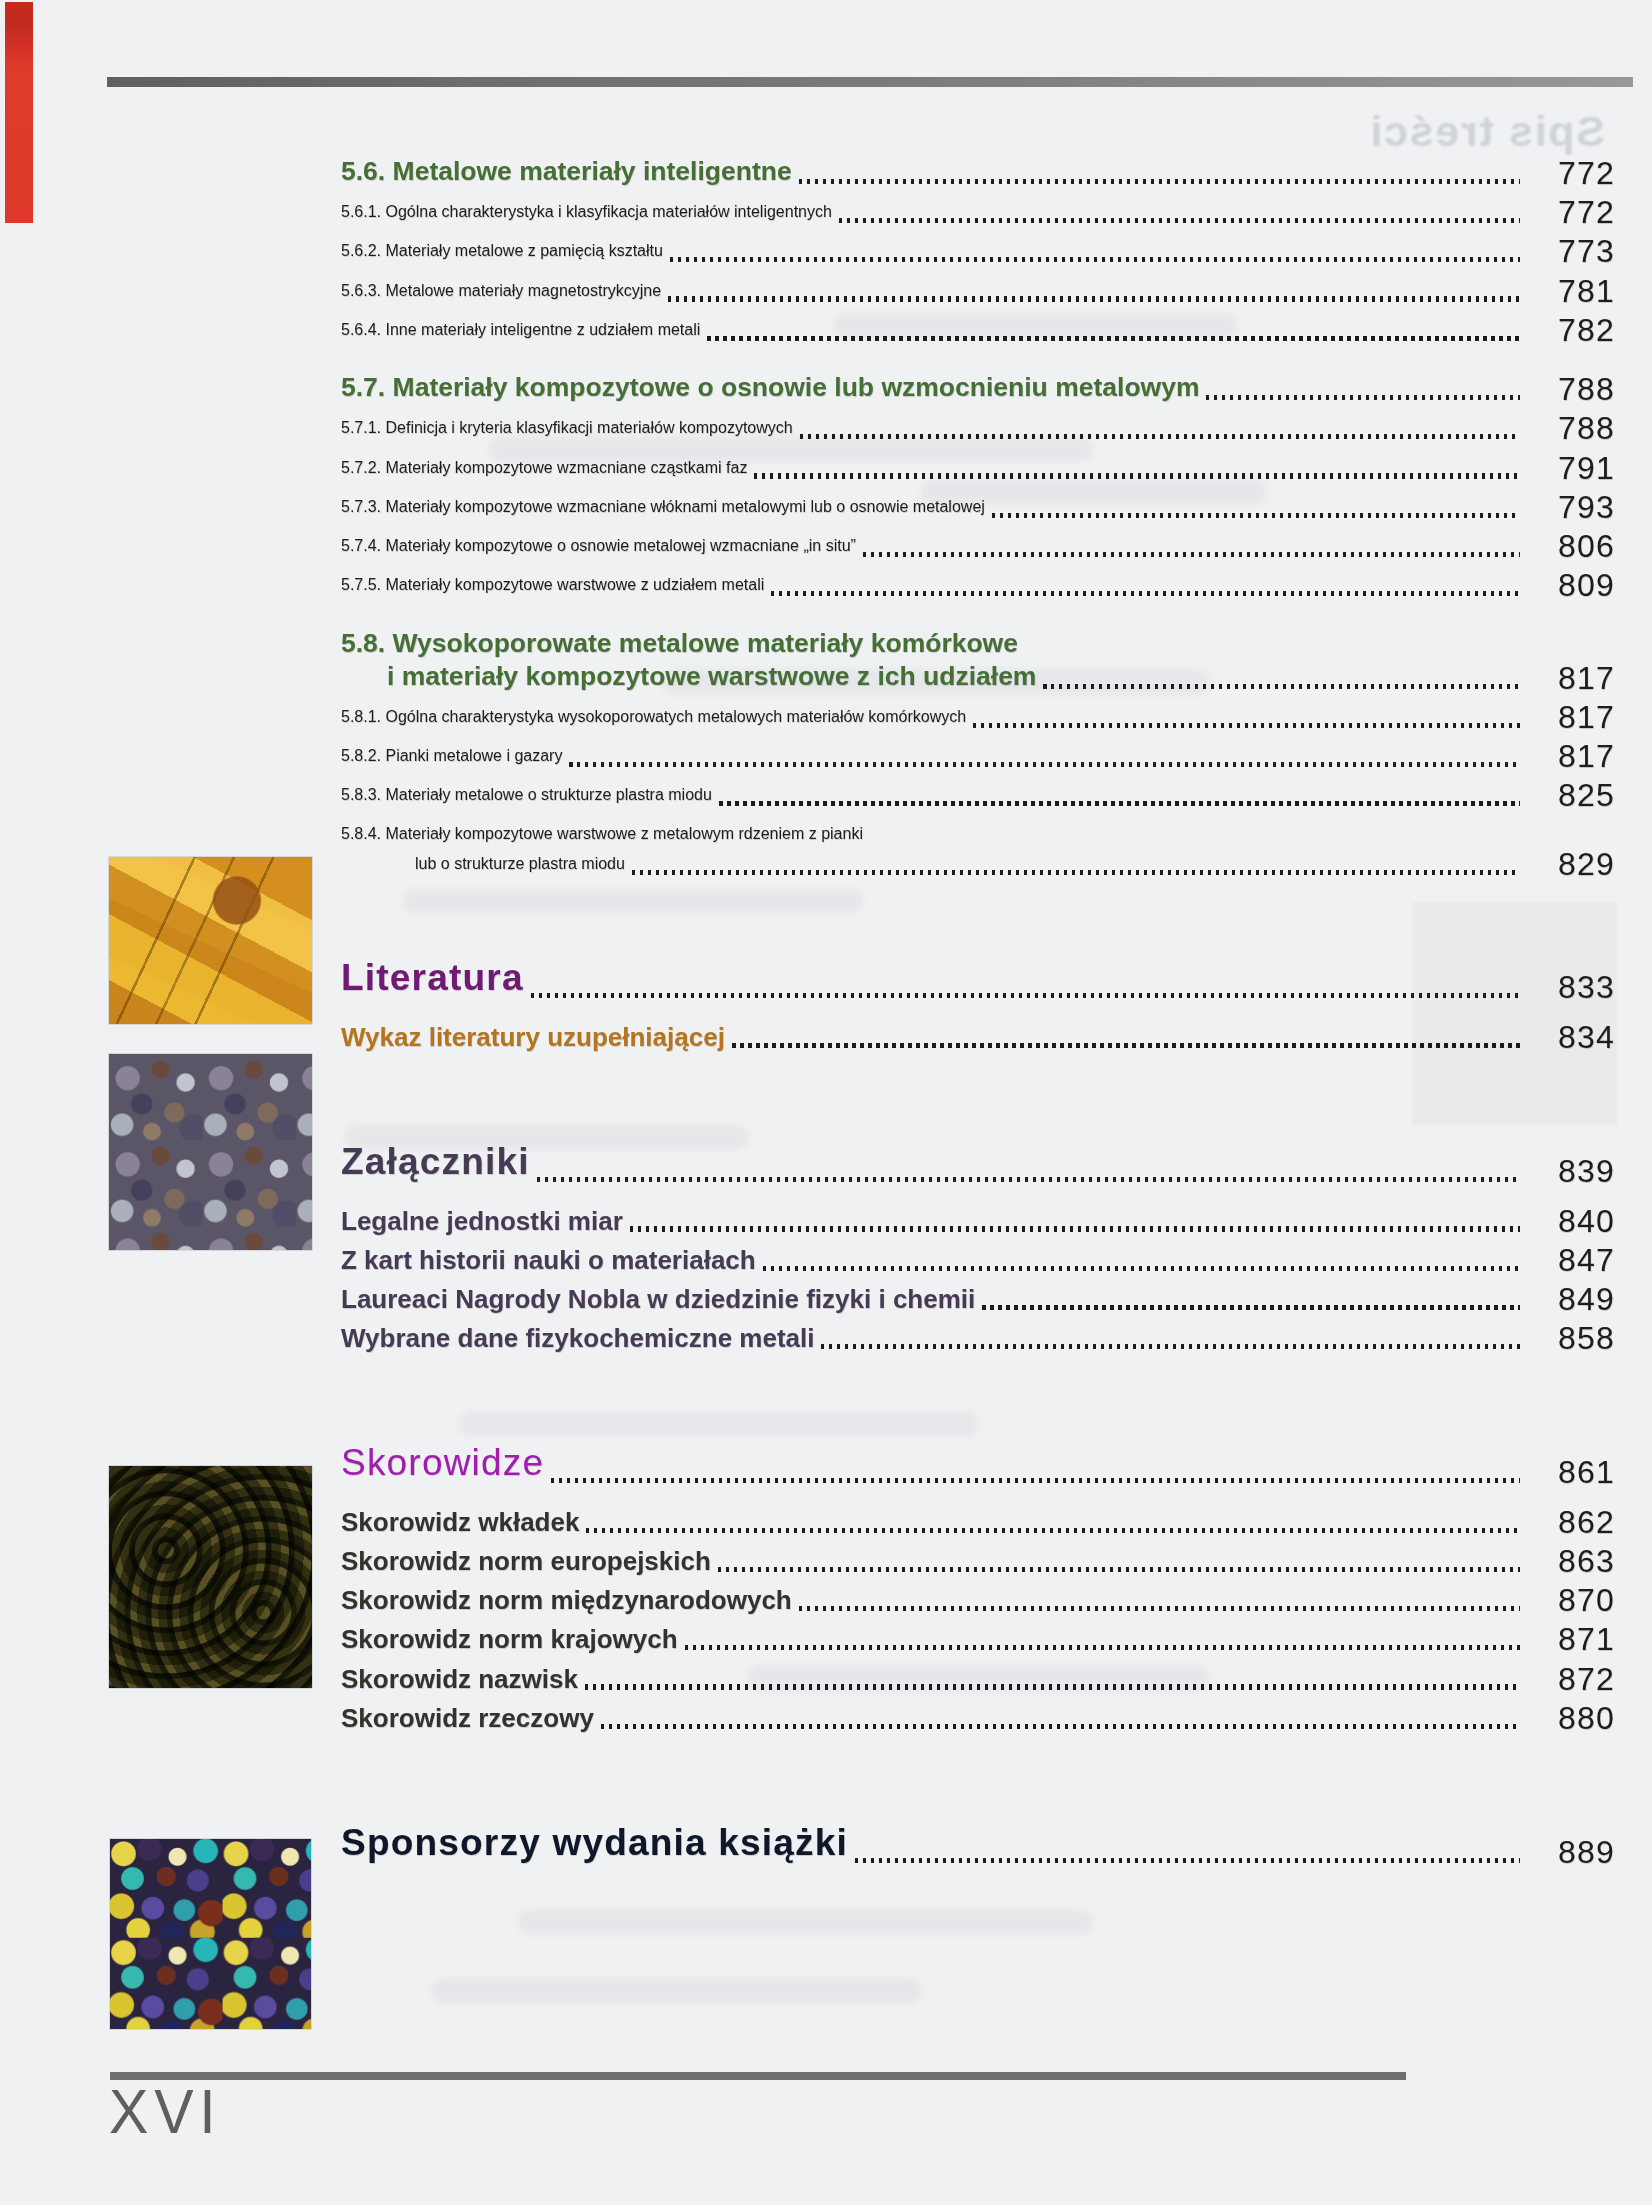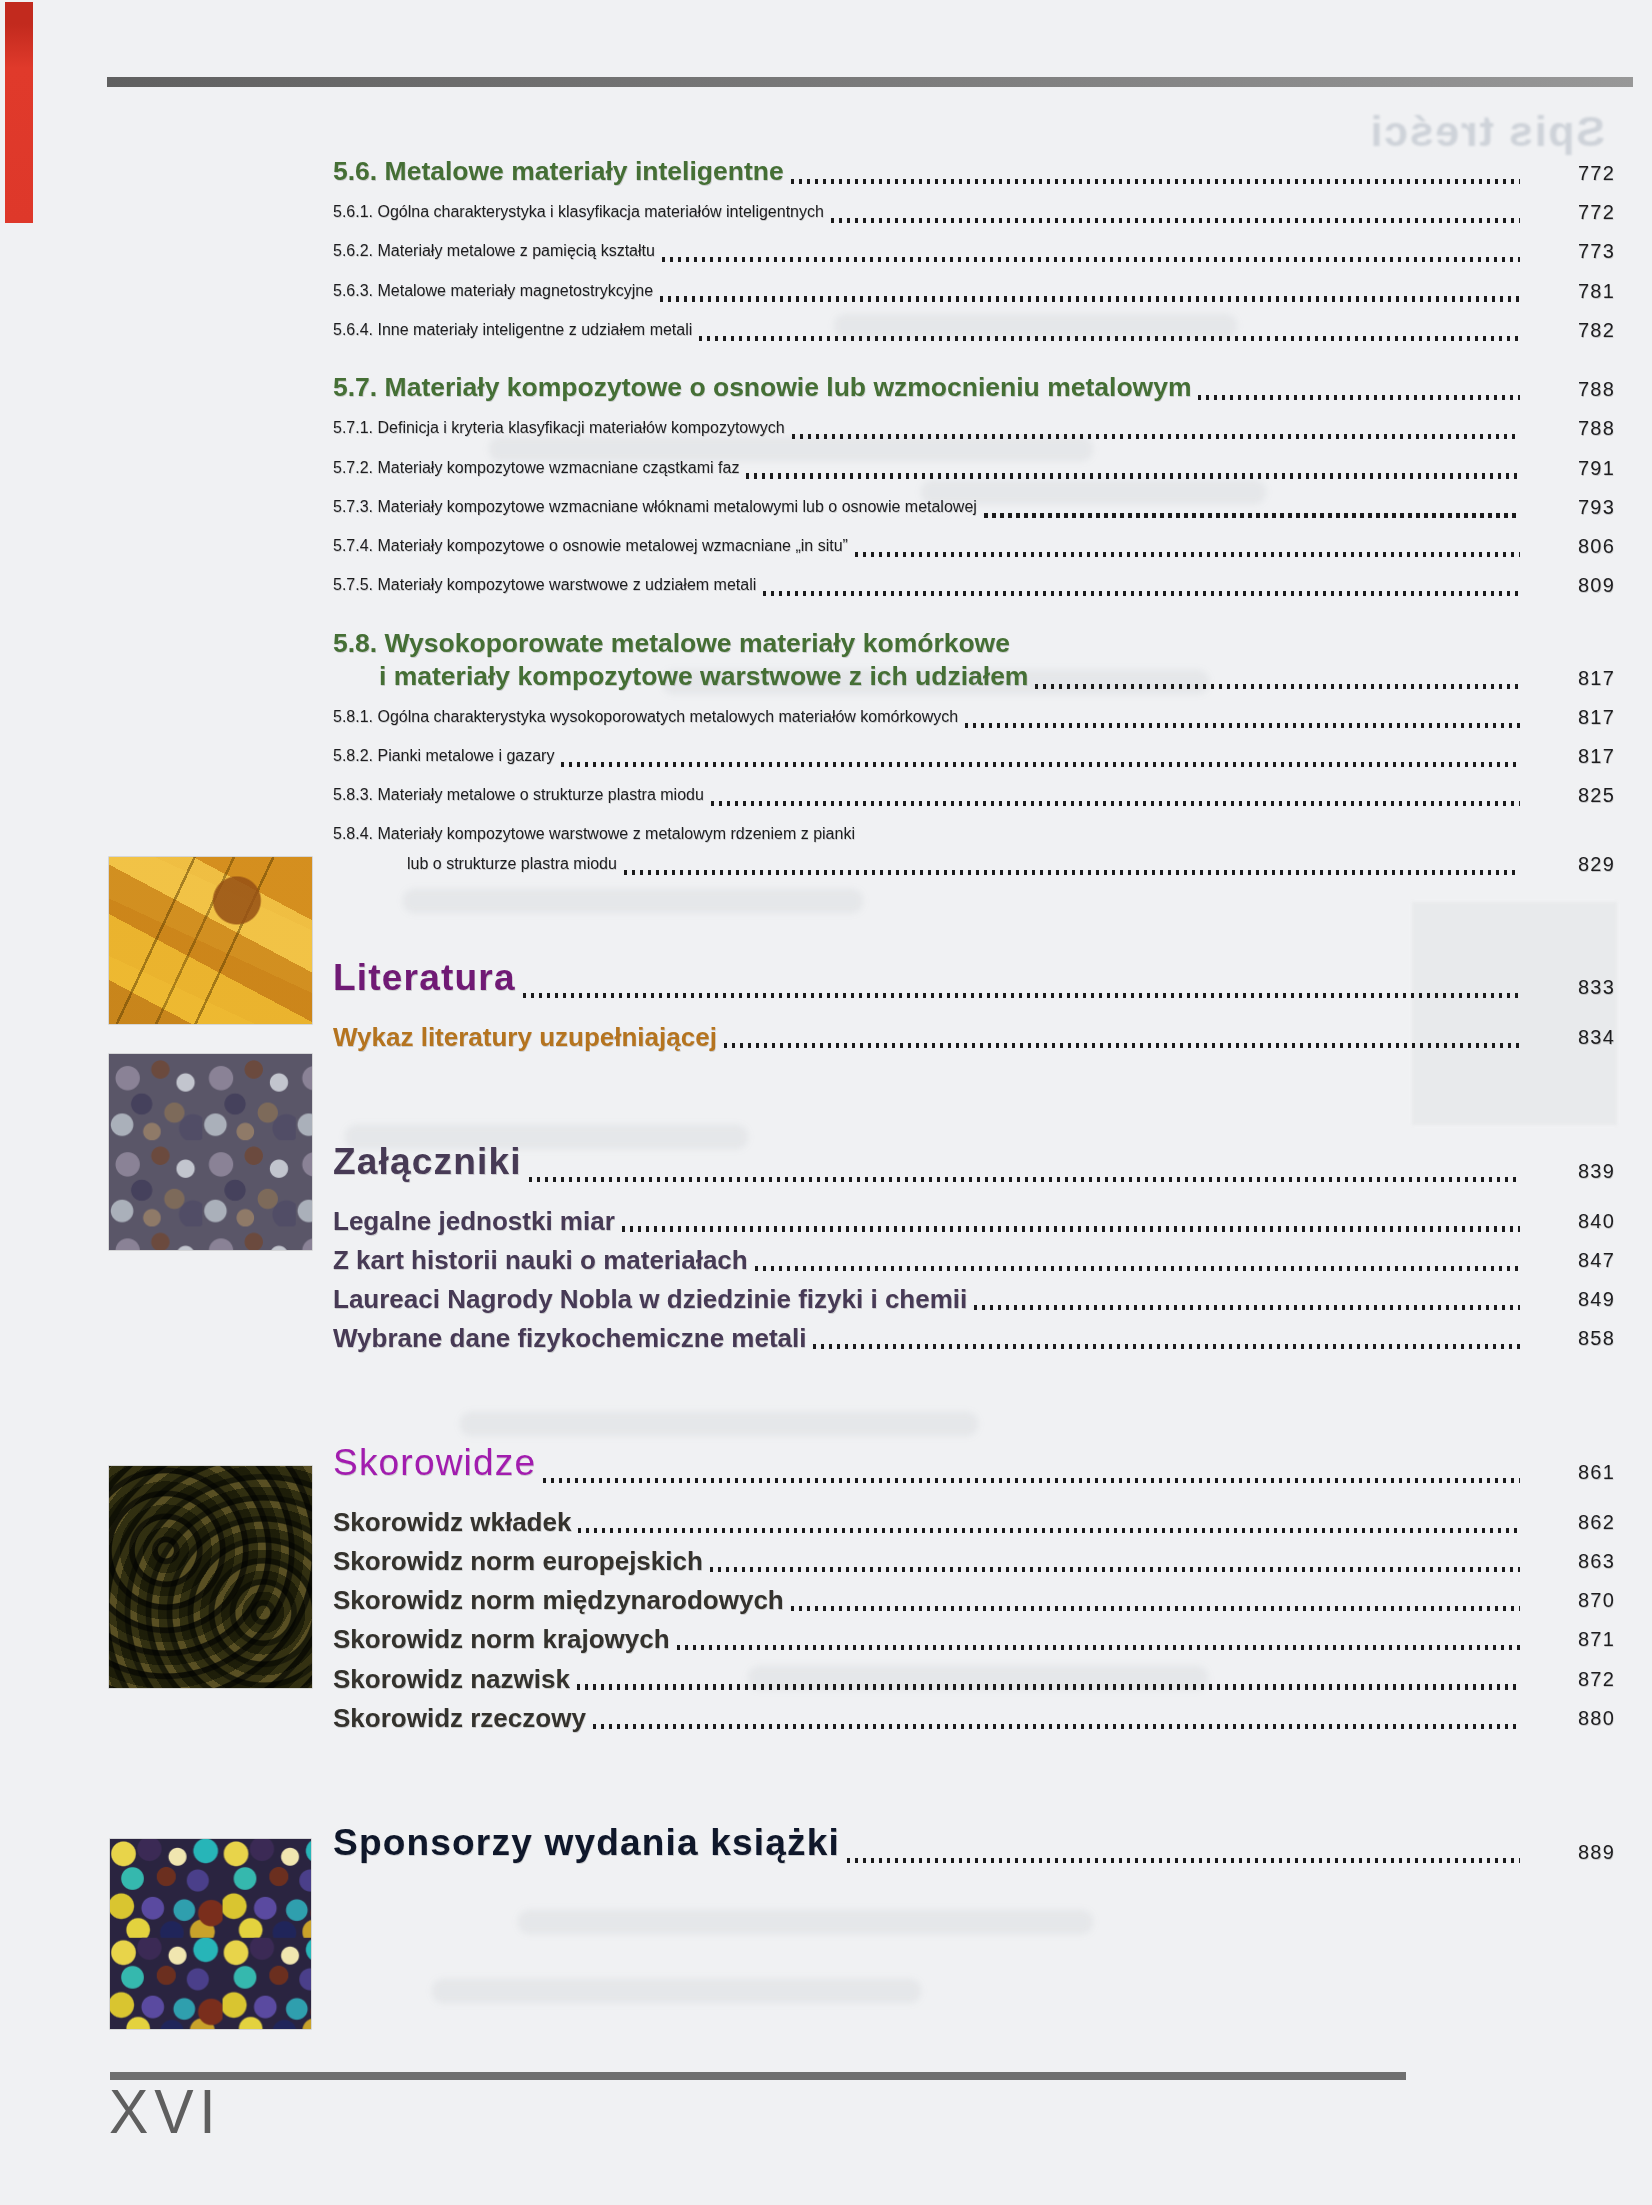--- a/index.html
+++ b/index.html
@@ -19,33 +19,33 @@
   .ghost-title{position:absolute;left:1225px;top:107px;width:380px;
     font-size:43px;font-weight:bold;letter-spacing:1.7px;
     color:rgba(140,152,168,.34);transform:scaleX(-1);filter:blur(1.2px);
     white-space:nowrap;}
   .ghost-panel{position:absolute;left:1412px;top:902px;width:205px;height:223px;
     background:#e6e8ea;opacity:.75;filter:blur(1.7px);}
   .smudge{position:absolute;height:24px;border-radius:11.5px;
     background:rgba(100,110,130,.08);filter:blur(3.5px);}
   
   .toc{position:absolute;left:333px;top:155px;width:1282px;}
-  .row{margin-top:9.2px;}
+  .row{margin-top:9.2px;margin-left:8px;}
   .row:first-child{margin-top:0;}
   .gap-section{margin-top:26.5px;}
   .gap-large{margin-top:75px;}
   .gap-xlarge{margin-top:86px;}
   .gap-medium{margin-top:19.6px;}
   .line{display:flex;align-items:flex-end;}
   .lbl{white-space:nowrap;text-shadow:0.6px 0.6px 0 rgba(40,40,40,.18);}
   .indent1{padding-left:46px;}
   .indent2{padding-left:74px;}
   .dots{flex:1 1 auto;height:5.2px;margin:0 9.2px 4px 7px;align-self:flex-end;
     background:repeating-linear-gradient(90deg,#1b1b1b 0 3.5px,transparent 3.5px 8px);}
-  .pg{flex:0 0 86px;text-align:right;font-size:20px;line-height:30px;
+  .pg{flex:0 0 86px;text-align:right;font-size:32px;line-height:30px;
     letter-spacing:1.2px;color:#1d1d1f;text-shadow:0.6px 0.6px 0 rgba(40,40,40,.2);}
   .s-item .lbl{font-size:16px;line-height:30px;}
   .s-section-green .lbl{font-size:26.5px;line-height:33px;font-weight:bold;color:#456f35;}
   .s-heading-orange .lbl{font-size:37px;line-height:48px;font-weight:bold;color:#701a75;letter-spacing:1.2px;text-align:center;}
   .s-bold-orange .lbl{font-size:26px;line-height:30px;font-weight:bold;color:#b5741f;text-align:right;}
   .s-heading-purple .lbl{font-size:37px;line-height:48px;font-weight:bold;color:#473a55;letter-spacing:1.2px;}
   .s-bold-purple .lbl{font-size:26px;line-height:30px;font-weight:bold;color:#473a55;}
   .s-heading-dark .lbl{font-size:37px;line-height:48px;font-weight:normal;color:#a21caf;letter-spacing:1.2px;}
   .s-bold-dark .lbl{font-size:26px;line-height:30px;font-weight:bold;color:#34322d;}
   .s-heading-navy .lbl{font-size:37px;line-height:48px;font-weight:bold;color:#0f172a;letter-spacing:1.2px;text-align:right;}

